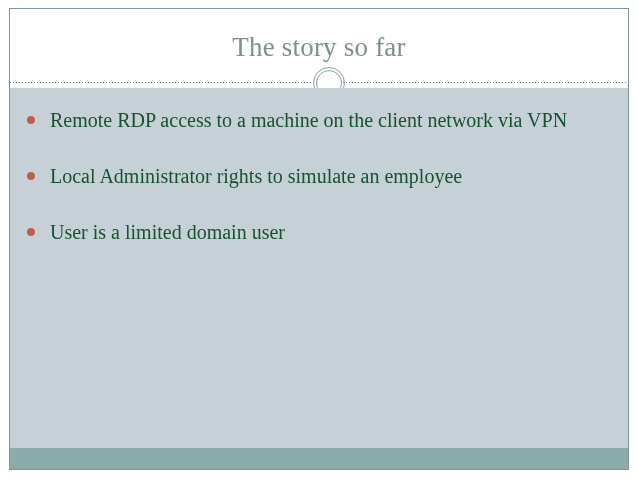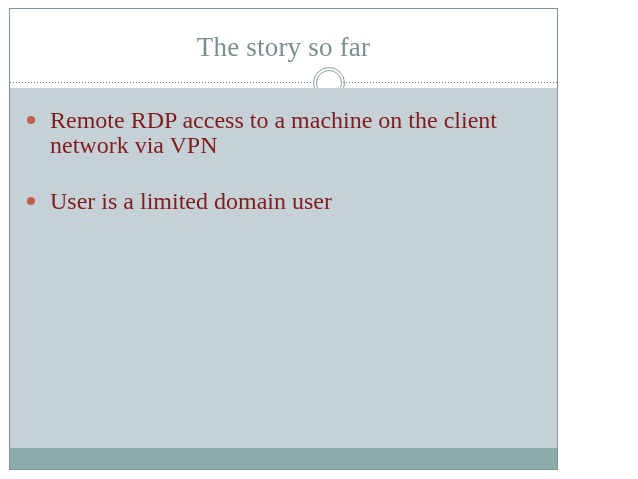--- a/index.html
+++ b/index.html
@@ -12,21 +12,21 @@
     background: #ffffff;
     font-family: "Liberation Serif", "DejaVu Serif", serif;
     overflow: hidden;
   }
 
   
   #slide {
     position: absolute;
     left: 9px;
     top: 8px;
-    width: 549px;
+    width: 620px;
     height: 462px;
     background: #ffffff;
     border: 1px solid #7d929c;
     box-sizing: border-box;
     overflow: hidden;
   }
 
   
   #title-zone {
     position: absolute;
@@ -109,23 +109,23 @@
     padding: 0;
     position: absolute;
     left: 13px;
     top: 20px;
     right: 18px;
   }
   ul#bullet-list > li {
     position: relative;
     padding-left: 27px;
     margin-bottom: 31px;
-    font-size: 24px;
+    font-size: 20px;
     line-height: 25px;
-    color: #7f1d1d;
+    color: #14532d;
   }
   ul#bullet-list > li:last-child {
     margin-bottom: 0;
   }
   ul#bullet-list > li .bullet-dot {
     position: absolute;
     left: 4px;
     top: 8px;
     width: 8px;
     height: 8px;
@@ -163,20 +163,24 @@
   </div>
 
   <div id="content-zone">
     <ul id="bullet-list">
 
       <li>
         <span class="bullet-dot"></span>
         <span class="bullet-text">Remote RDP access to a machine on the client network via VPN</span>
       </li>
 
+      <li>
+        <span class="bullet-dot"></span>
+        <span class="bullet-text">Local Administrator rights to simulate an employee</span>
+      </li>
 
       <li>
         <span class="bullet-dot"></span>
         <span class="bullet-text">User is a limited domain user</span>
       </li>
 
 
     </ul>
   </div>
 

